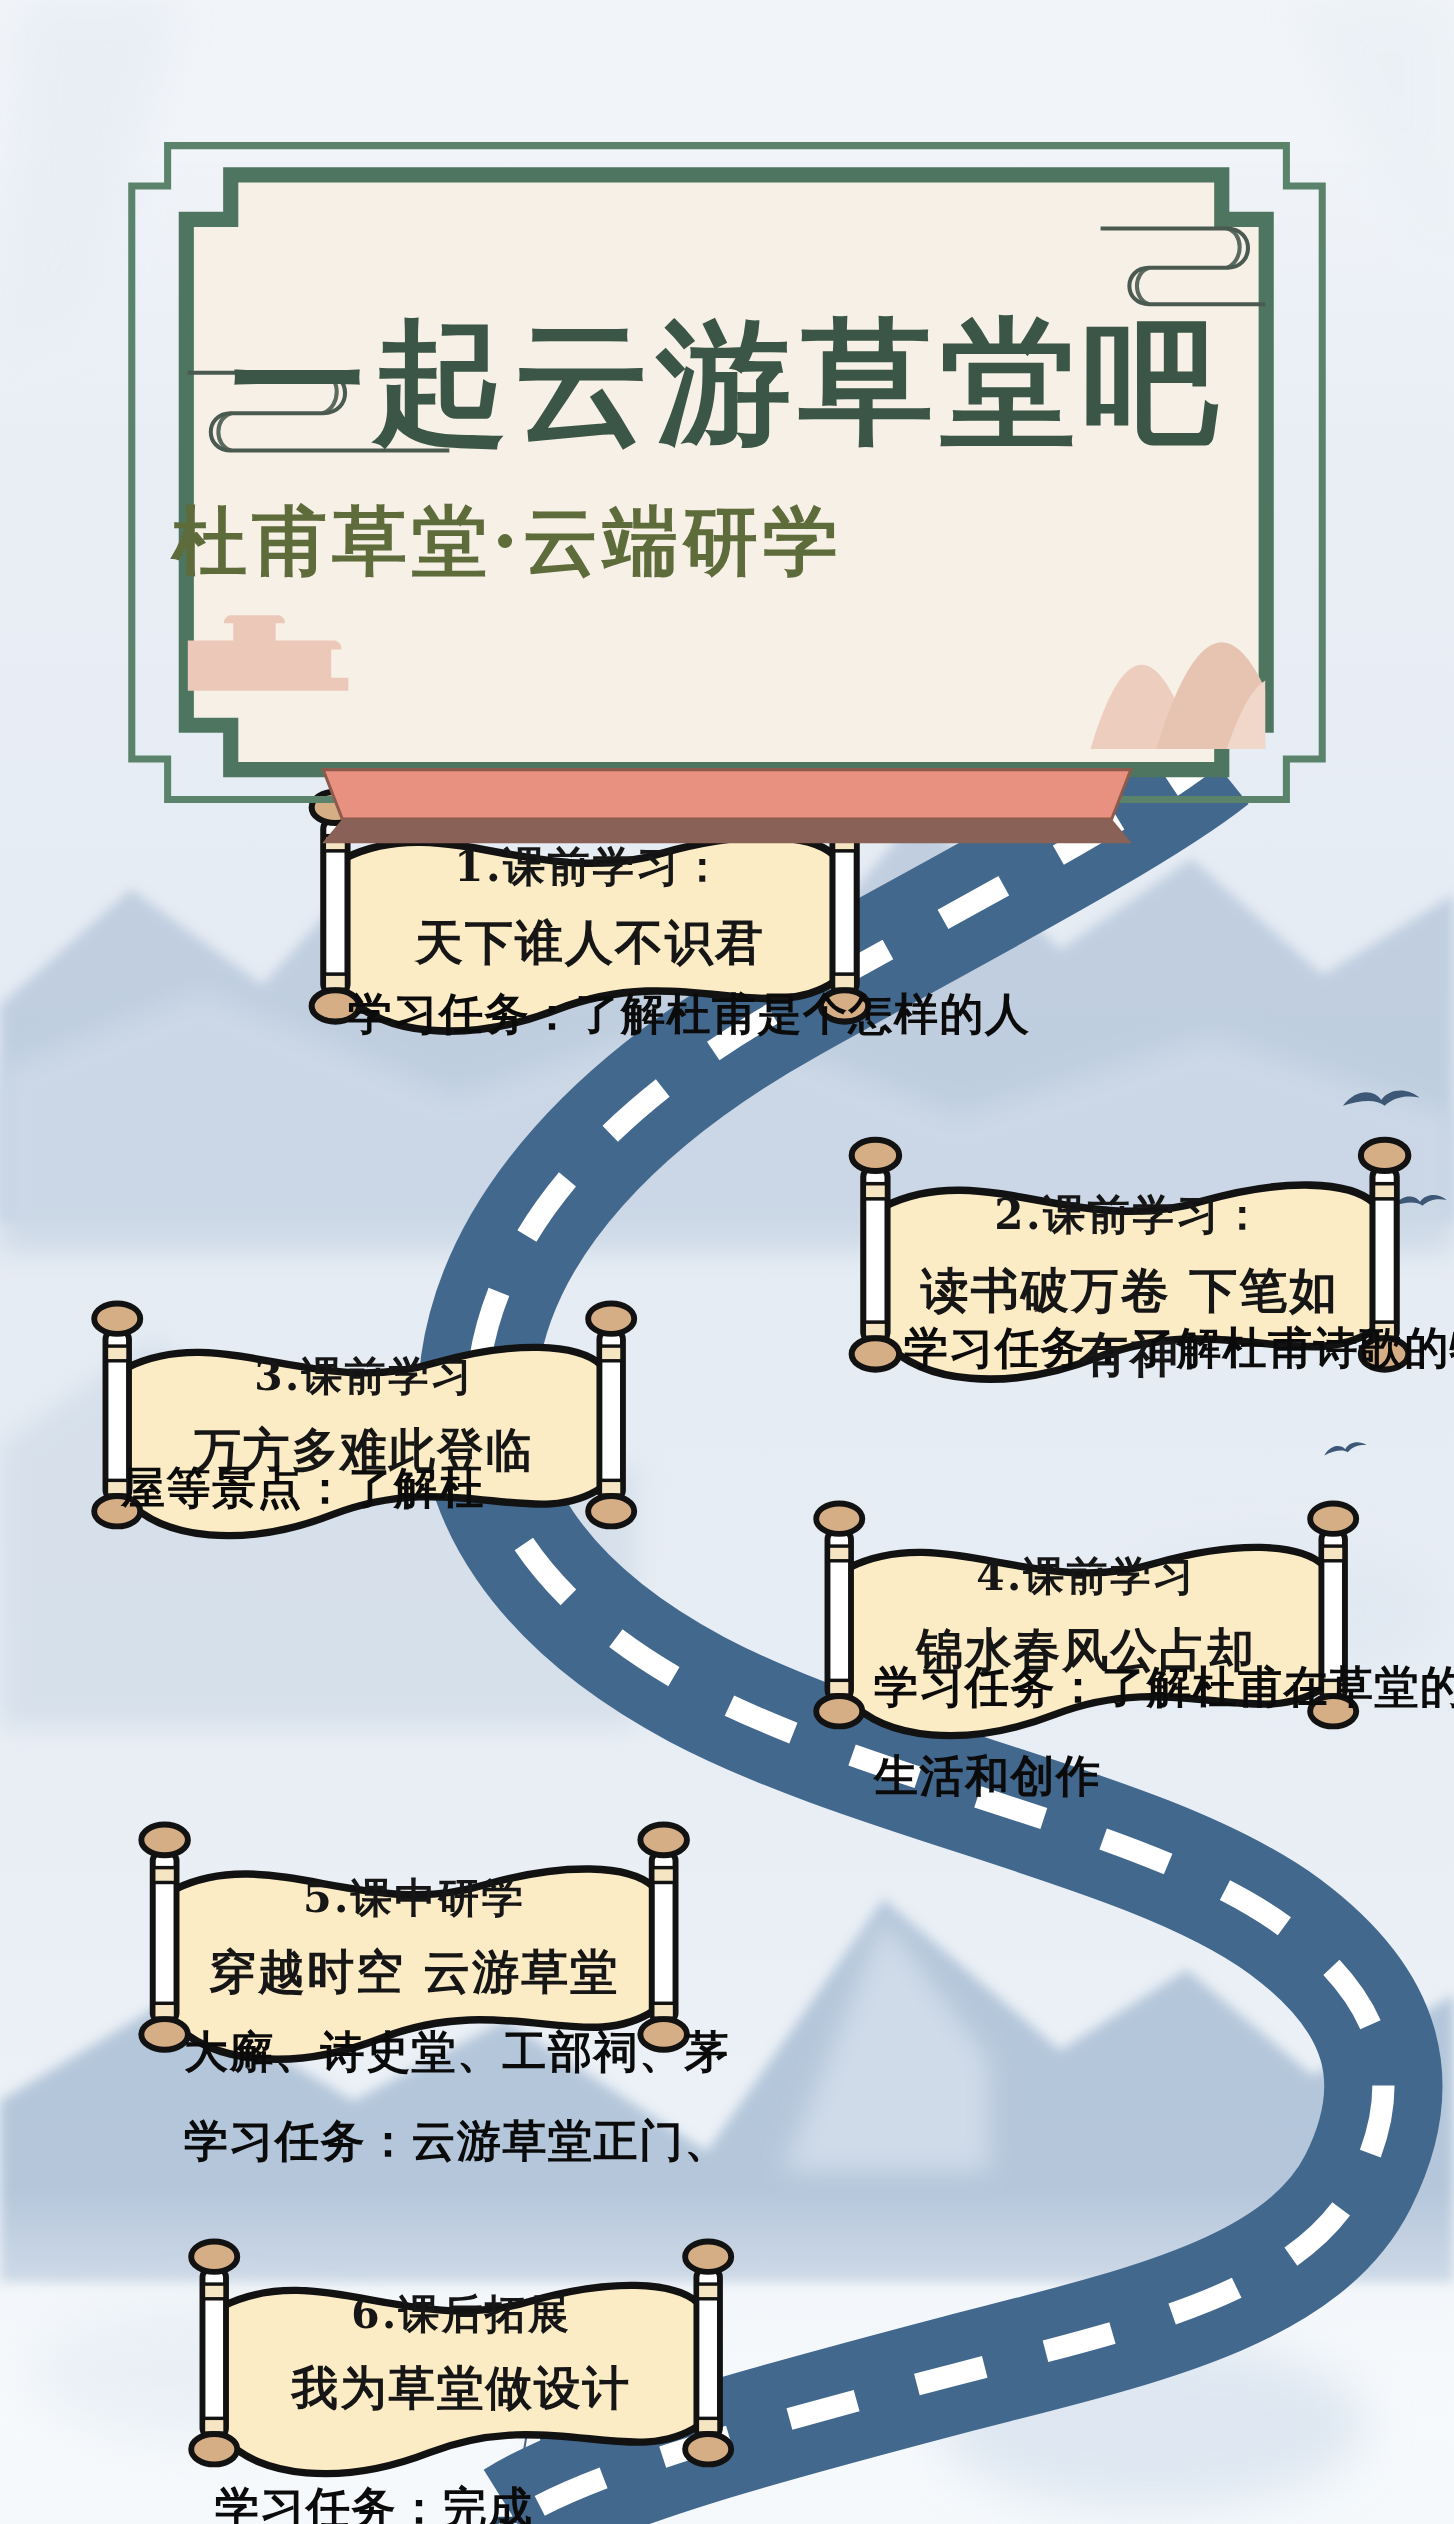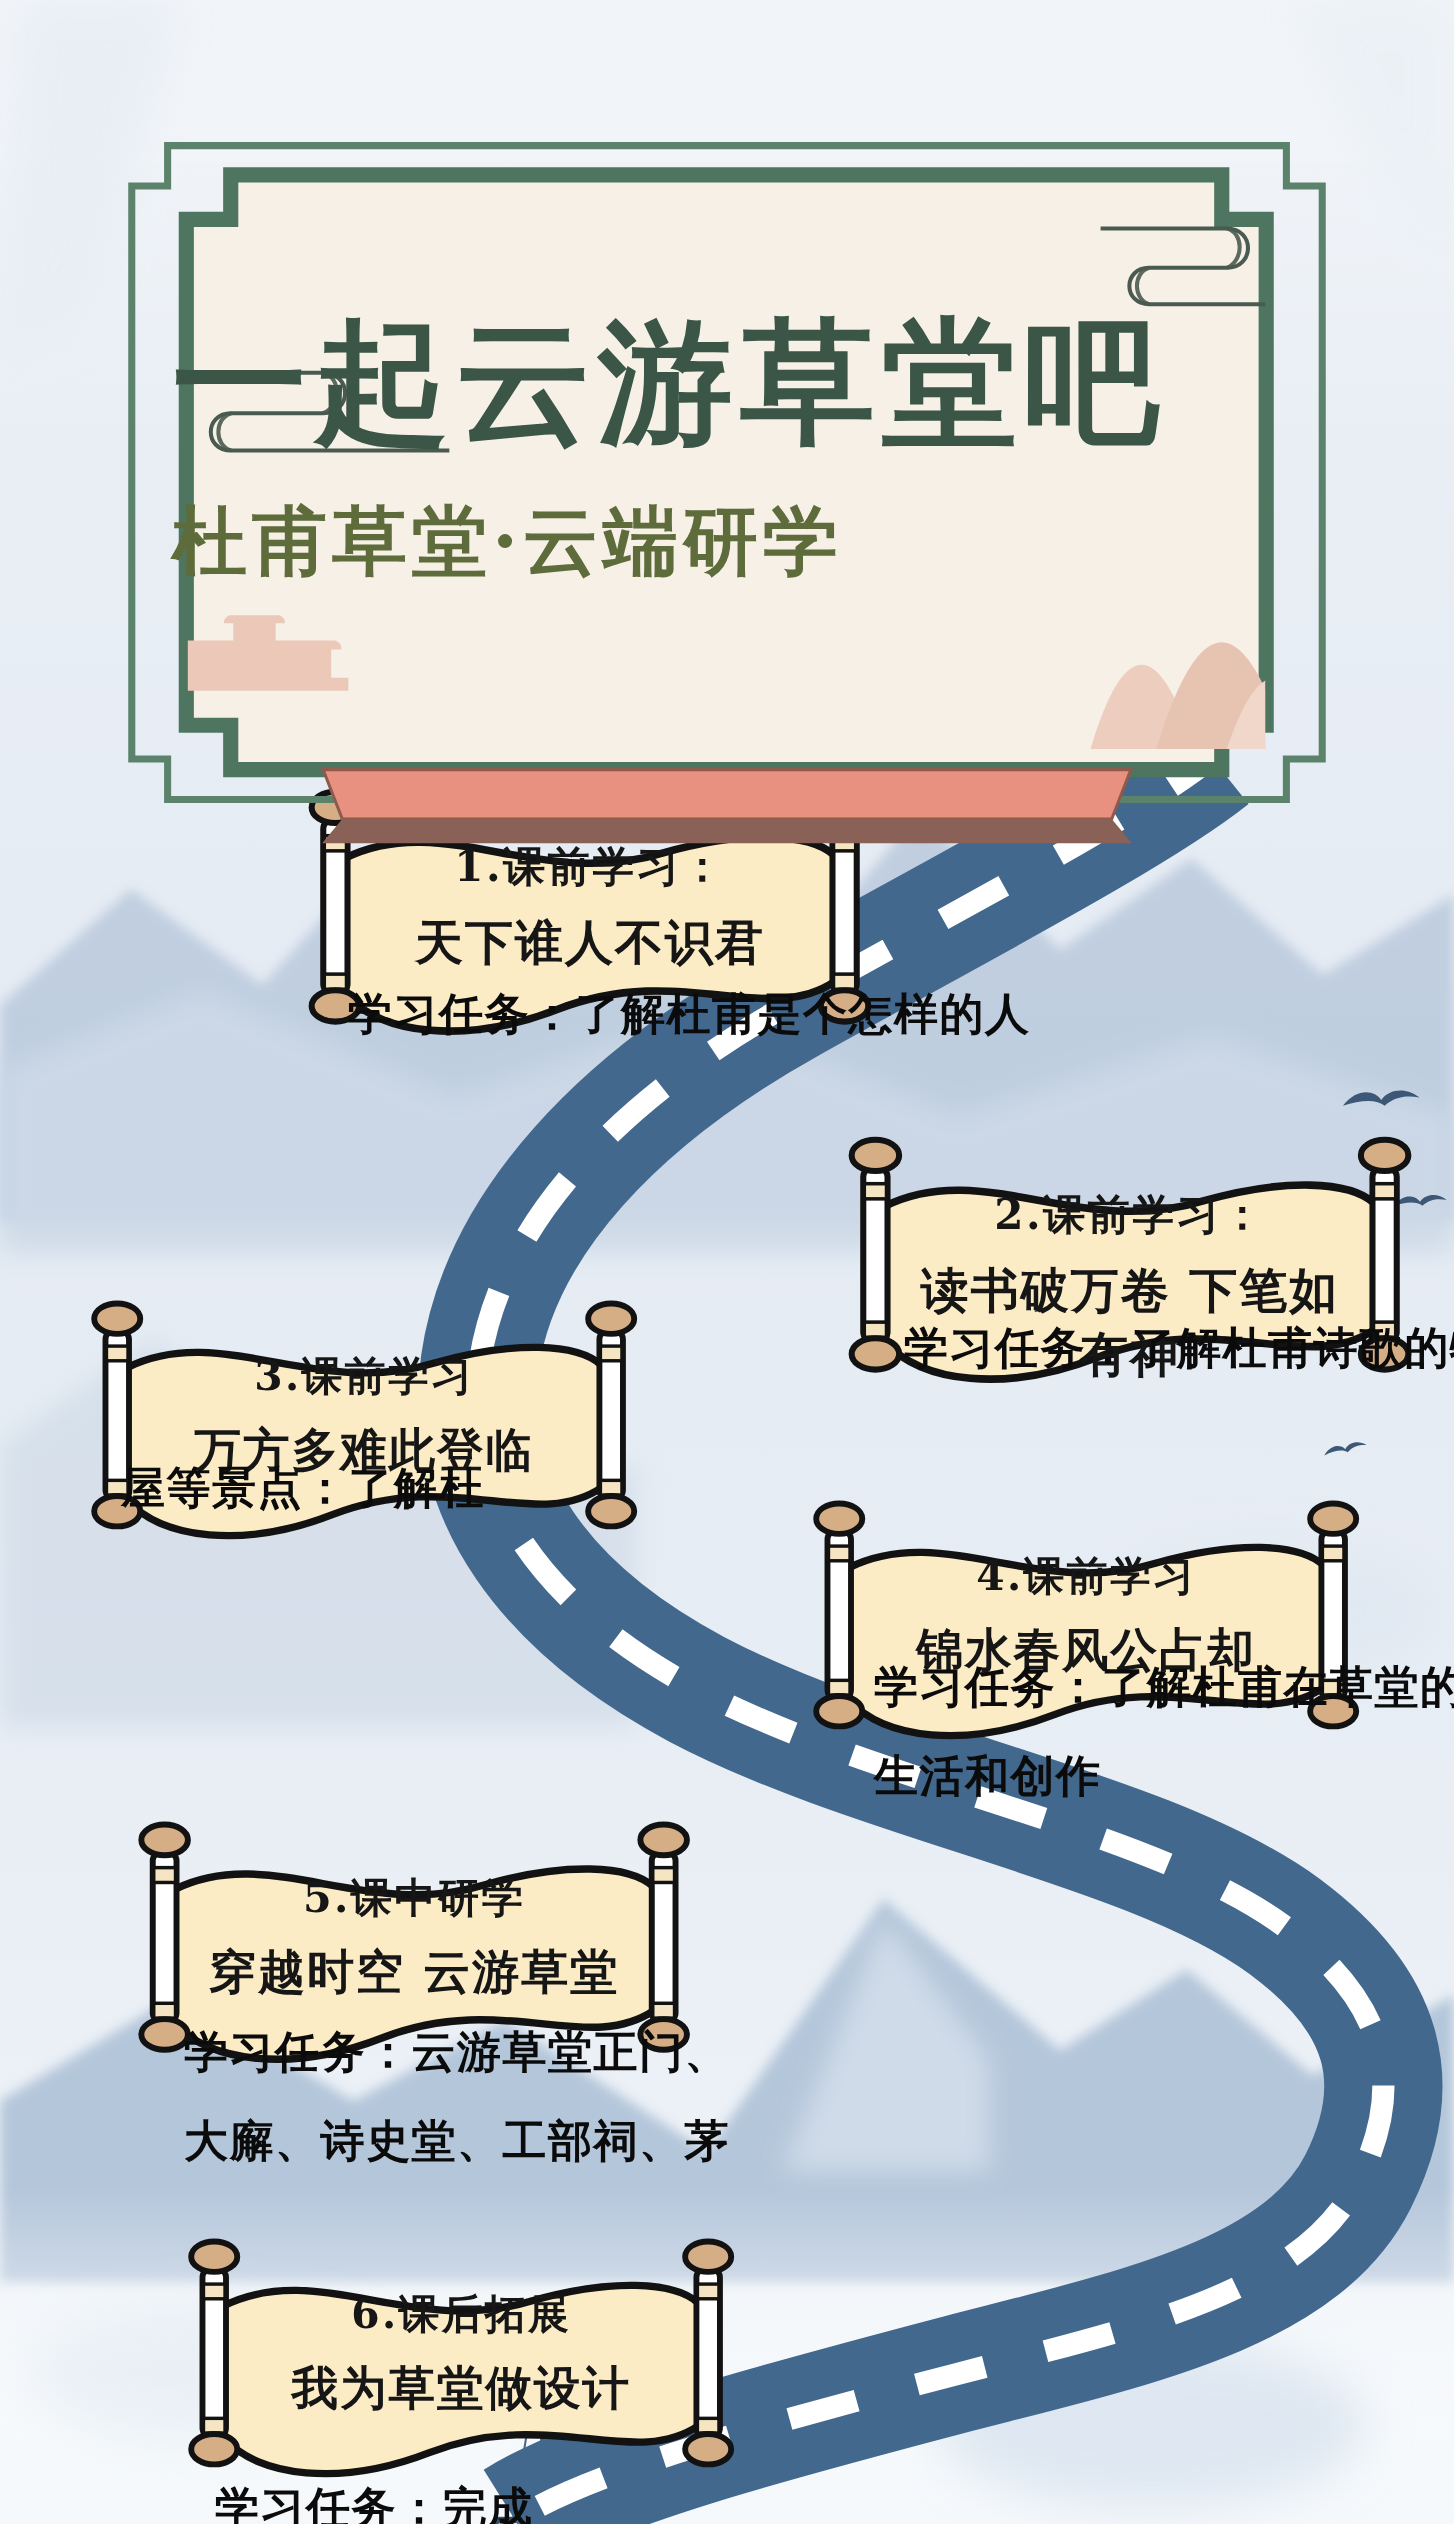--- a/index.html
+++ b/index.html
@@ -12,21 +12,21 @@
   .scroll{position:absolute;width:586px;height:263px;transform-origin:0 0;}
   .scroll .l1,.scroll .l2{position:absolute;left:61px;right:61px;text-align:center;color:#161616;
      font-family:"DejaVu Serif","Liberation Serif",serif;font-weight:700;}
   .scroll .l1{top:57px;font-size:42px;letter-spacing:2.5px;}
   .scroll .l2{top:129px;font-size:48px;letter-spacing:2px;}
   
   .task{position:absolute;color:#0b0b0b;font-weight:700;font-size:44px;line-height:89px;letter-spacing:1.5px;
      font-family:"DejaVu Sans","Liberation Sans",sans-serif;white-space:nowrap;}
   .task span{display:block;}
   
-  .title-text{position:absolute;left:172px;width:1111px;top:293px;color:#3b5646;
+  .title-text{position:absolute;left:172px;width:1111px;top:293px;text-align:center;color:#3b5646;
      font-family:Liberation Mono, monospace;font-weight:900;font-size:135px;letter-spacing:7px;}
   .subtitle-text{position:absolute;left:172px;width:1111px;top:492px;color:#5e6b3a;
      font-family:"DejaVu Serif","Liberation Serif",serif;font-weight:700;font-size:75px;letter-spacing:5px;}
 </style>
 </head>
 <body>
 
 <div id="poster">
 
   <svg class="abs" style="left:0;top:0" width="1454" height="2901" viewBox="0 0 2880 5744">
@@ -180,22 +180,22 @@
     <span>学习任务：了解杜甫诗歌的特点</span>
   </div>
   <div class="task" style="left:121px;top:1443px">
     <span>屋等景点：了解杜</span>
   </div>
   <div class="task" style="left:874px;top:1642px">
     <span>学习任务：了解杜甫在草堂的</span>
     <span>生活和创作</span>
   </div>
   <div class="task" style="left:184px;top:2007px">
+    <span>大廨、诗史堂、工部祠、茅</span>
     <span>学习任务：云游草堂正门、</span>
-    <span>大廨、诗史堂、工部祠、茅</span>
   </div>
   <div class="task" style="left:215px;top:2463px">
     <span>学习任务：完成</span>
 
   </div>
 
   <svg class="abs" style="left:0;top:0" width="1454" height="889" viewBox="0 0 2880 1760">
     <defs>
       <clipPath id="frameInner">
           <rect x="372" y="350" width="2134" height="1145"></rect>

